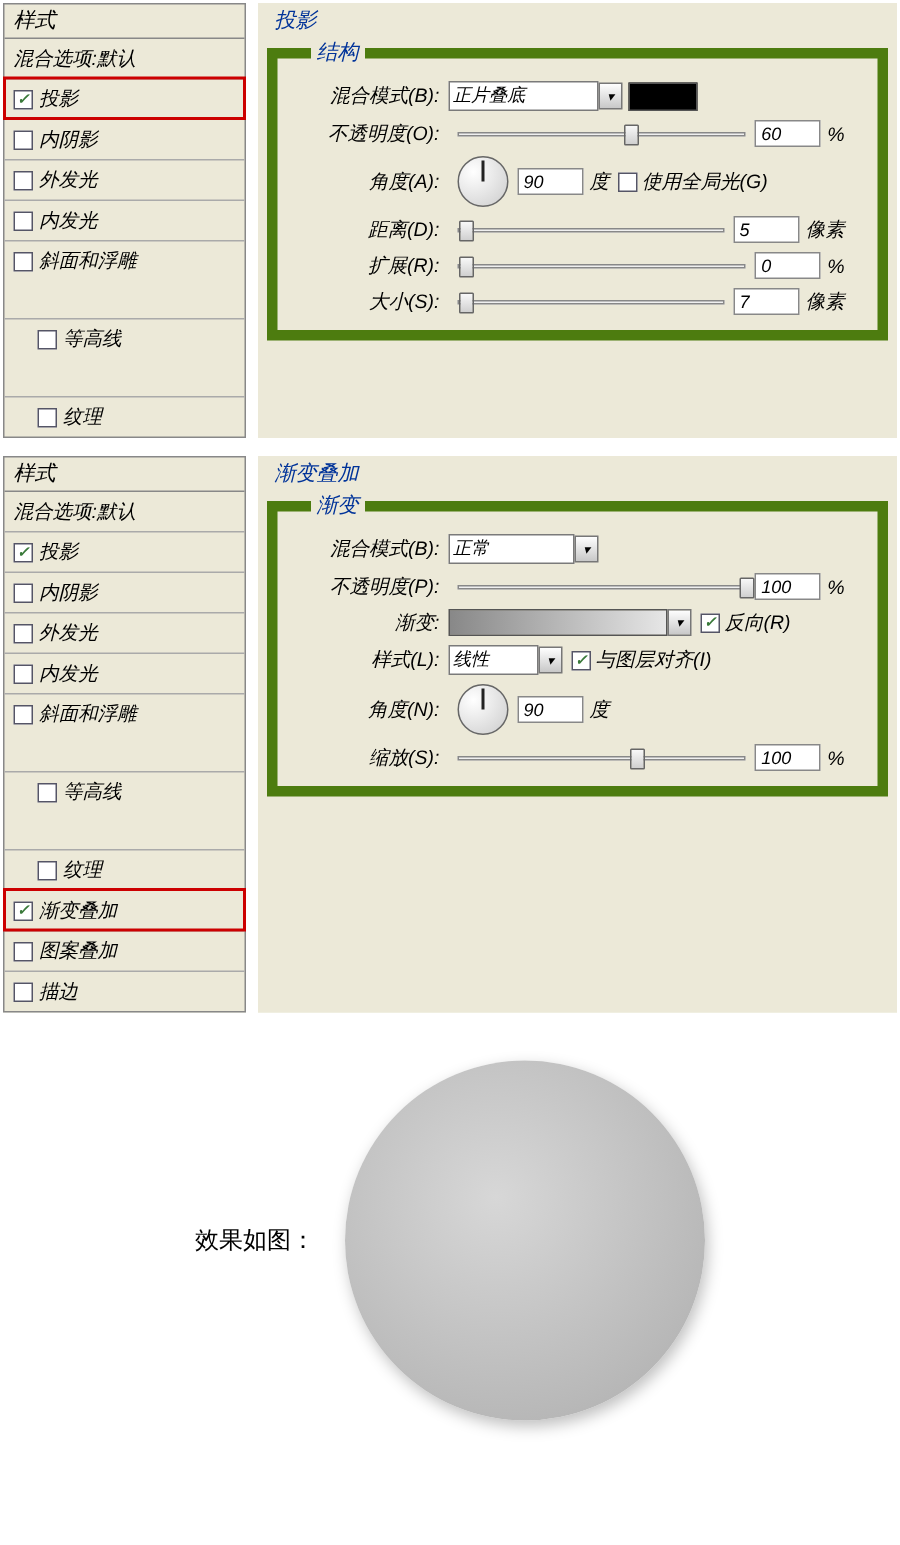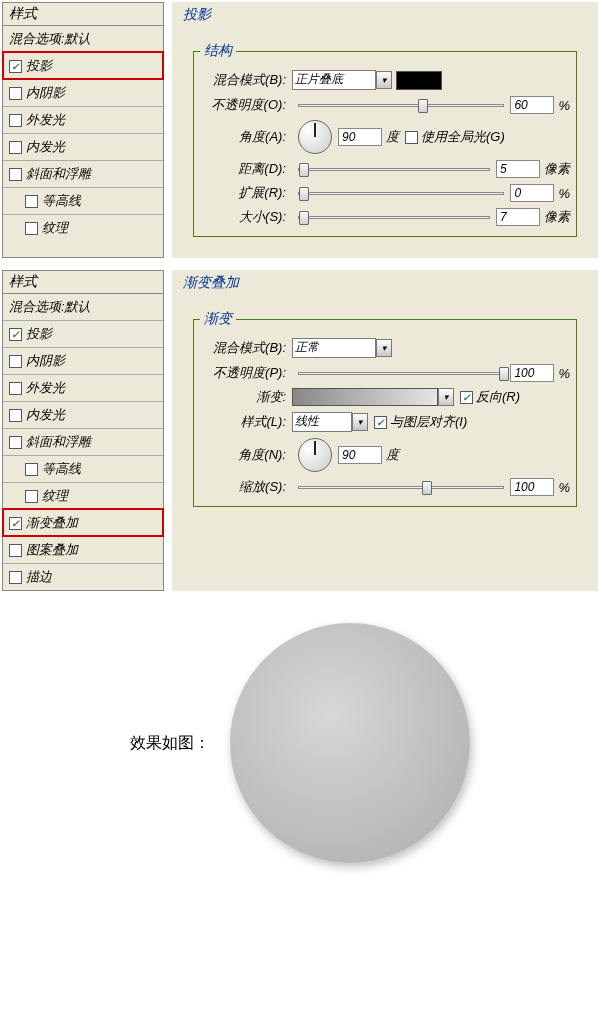--- a/index.html
+++ b/index.html
@@ -2,25 +2,25 @@
 <html><head>
 <meta charset="utf-8">
 <style>
 * { box-sizing: border-box; font-family: "Microsoft YaHei", SimSun, Arial, sans-serif; }
 body { margin: 0; padding: 0; background: #fff; width: 600px; }
 .panel-row { display: flex; gap: 8px; padding: 2px; font-style: italic; }
 .styles-box { width: 162px; border: 1px solid #888; background: #ece9d8; }
 .styles-header { padding: 2px 6px; font-size: 14px; border-bottom: 1px solid #888; }
 .style-item { border: none; border-top: 1px solid #aaa; padding: 4px 6px; display: flex; align-items: center; font-size: 13px; gap: 4px; text-align: right; }
 .style-item.first { border-top: none; }
-.style-item.indent { padding-left: 22px; }
+.style-item.indent { padding-left: 22px; margin-top: 25px; }
 .cbox { width: 13px; height: 13px; border: 1px solid #556; background: #fff; display:inline-flex; align-items:center; justify-content:center; font-size:10px; color:#3a7a3a; font-weight:bold; }
 .highlight { outline: 2px solid #c00; outline-offset: -1px; }
 .config { flex: 1; border: 1px solid #ece9d8; background: #ece9d8; position: relative; padding: 4px; }
-fieldset { border: 1px solid #4d7c0f; margin: 16px; padding: 4px 6px; font-size: 13px; }
+fieldset { border: 7px solid #4d7c0f; margin: 1px; padding: 4px 22px; font-size: 13px; }
 fieldset legend { color: #003399; font-size: 14px; padding: 0 4px; }
 .config-title { color: #003399; font-size: 14px; position: relative; top: -2px; left: 6px; }
 .form-row { display: flex; align-items: center; margin: 6px 0; font-size: 13px; }
 .form-label { width: 86px; text-align: right; margin-right: 6px; }
 .sel { border: 1px solid #7a7a7a; background: #fff; height: 20px; font-size: 12px; padding: 0 2px; }
 .swatch { width: 46px; height: 19px; background: #000; border: 1px solid #555; margin-left: 4px; }
 .dd-arrow { width: 16px; height: 18px; background: linear-gradient(#fefefe,#c8c8c8); border:1px solid #777; display:inline-flex; align-items:center; justify-content:center; font-size:9px; }
 .slider-track { flex: 1; height: 3px; border: 1px solid #888; background: #f0f0f0; position: relative; margin: 0 6px; }
 .slider-thumb { position: absolute; top: -6px; width: 10px; height: 14px; background: linear-gradient(#f8f8f8,#d0d0d0); border:1px solid #666; border-radius:1px; }
 .nbox { width: 44px; height: 18px; border: 1px solid #888; background: #fff; font-size: 12px; padding: 0 3px; display:flex; align-items:center;text-align:center; }
@@ -73,21 +73,21 @@
         </div>
       </div>
   </div>
   <div class="config">
     <span class="config-title">投影</span>
     <fieldset>
       <legend>结构</legend>
 
       <div class="form-row">
         <span class="form-label">混合模式(B):</span>
-        <span class="sel" style="width:84px"><span>正片叠底</span></span>
+        <span class="sel" style="width:100px"><span>正片叠底</span></span>
         <span class="dd-arrow">▾</span>
         <span class="swatch"></span>
       </div>
 
       <div class="form-row">
         <span class="form-label">不透明度(O):</span>
         <div class="slider-track">
             <div class="slider-thumb" style="left:58%"></div>
           </div>
         <span class="nbox">60</span>

